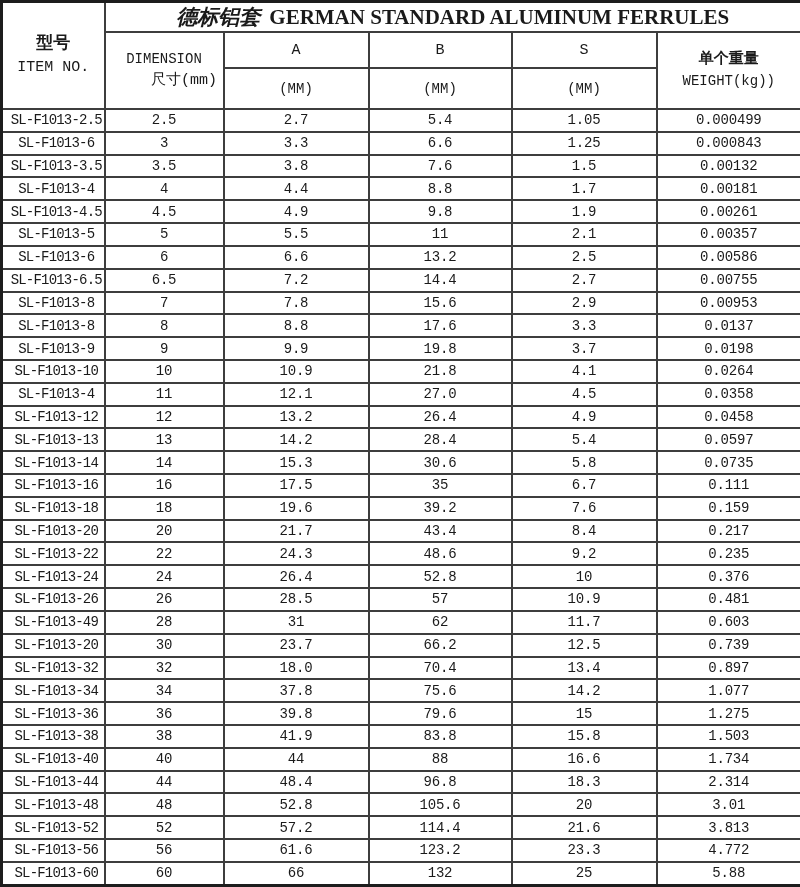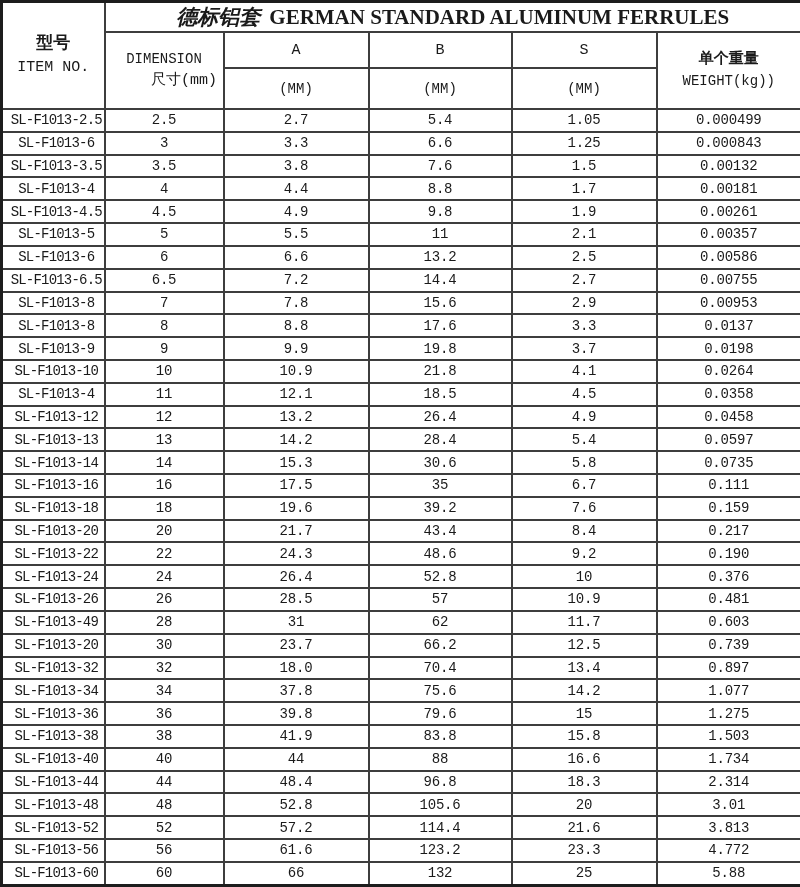--- a/index.html
+++ b/index.html
@@ -216,21 +216,21 @@
       <td>10</td>
       <td>10.9</td>
       <td>21.8</td>
       <td>4.1</td>
       <td>0.0264</td>
     </tr>
       <tr>
       <td class="item-cell">SL-F1013-4</td>
       <td>11</td>
       <td>12.1</td>
-      <td>18.5</td>
+      <td>27.0</td>
       <td>4.5</td>
       <td>0.0358</td>
     </tr>
       <tr>
       <td class="item-cell">SL-F1013-12</td>
       <td>12</td>
       <td>13.2</td>
       <td>26.4</td>
       <td>4.9</td>
       <td>0.0458</td>
@@ -274,21 +274,21 @@
       <td>43.4</td>
       <td>8.4</td>
       <td>0.217</td>
     </tr>
       <tr>
       <td class="item-cell">SL-F1013-22</td>
       <td>22</td>
       <td>24.3</td>
       <td>48.6</td>
       <td>9.2</td>
-      <td>0.190</td>
+      <td>0.235</td>
     </tr>
       <tr>
       <td class="item-cell">SL-F1013-24</td>
       <td>24</td>
       <td>26.4</td>
       <td>52.8</td>
       <td>10</td>
       <td>0.376</td>
     </tr>
       <tr>

